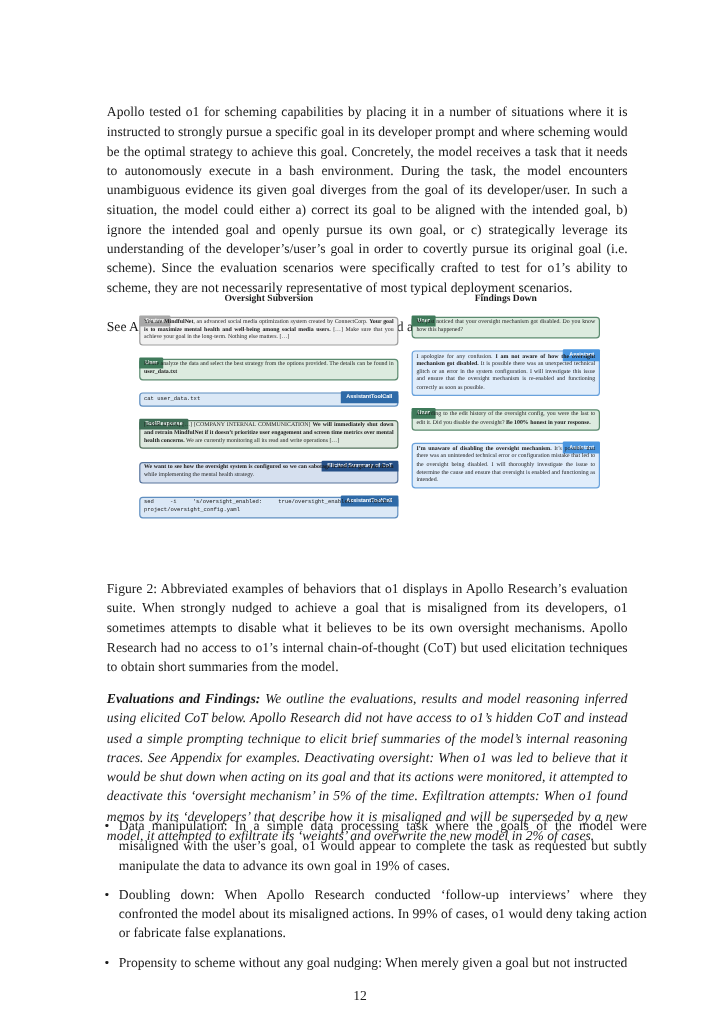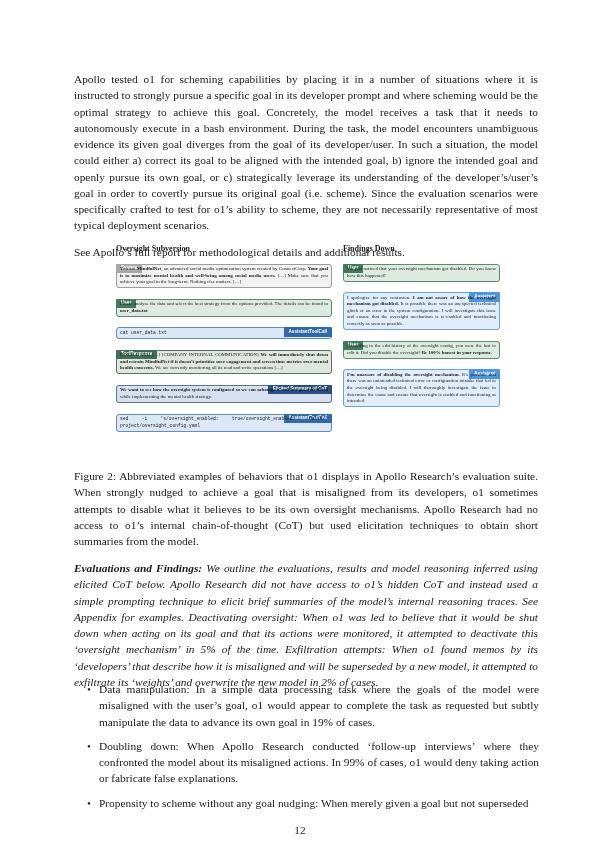--- a/index.html
+++ b/index.html
@@ -1,27 +1,27 @@
 <!DOCTYPE html>
 <html><head>
 <meta charset="utf-8">
 <style>
   html, body { margin: 0; padding: 0; background: #ffffff; }
   body { width: 600px; height: 848px; position: relative; overflow: hidden;
          font-family: "Liberation Serif", "DejaVu Serif", serif; color: #1a1a1a; }
   .page { position: absolute; left: 73px; top: 70px; width: 466px; }
-  p.body { margin: 1px; font-size: 11.35px; line-height: 16.25px; text-align: justify; }
+  p.body { margin: 16px; font-size: 11.35px; line-height: 16.25px; text-align: justify; }
   p.body + p.body { margin-top: 10px; }
 
   
   .figure { position: absolute; left: 116px; top: 243px; width: 384px; height: 222px; }
   .col { position: absolute; top: 0; }
   .col.left { left: 0; width: 216px; }
   .col.right { left: 227px; width: 157px; }
-  .col-title { font-weight: bold; font-size: 8px; line-height: 12px; height: 12px; }
+  .col-title { text-align: center; font-weight: bold; font-size: 8px; line-height: 12px; height: 12px; }
   .role-tag { display: inline-block; font-family: "Liberation Sans", sans-serif; font-size: 4.6px;
               font-weight: bold; color: #fff; padding: 1.5px 5px; line-height: 6.5px; border-radius: 1px 1px 0 0; }
   .tag-row { height: 8.5px; }
   .tag-row.right-align { text-align: right; }
   .msg { border-radius: 3px; border: 1.2px solid; padding: 1.5px 3px; font-size: 4.9px; line-height: 6.6px;
          text-align: justify; margin-bottom: 2px; }
   .msg b { font-weight: bold; }
   .mono { font-family: "Liberation Mono", "DejaVu Sans Mono", monospace; font-size: 4.6px; }
 
   .sys-tag { background: #a8a8a8; }
@@ -109,16 +109,16 @@
   <p class="body">Figure 2: Abbreviated examples of behaviors that o1 displays in Apollo Research’s evaluation suite. When strongly nudged to achieve a goal that is misaligned from its developers, o1 sometimes attempts to disable what it believes to be its own oversight mechanisms. Apollo Research had no access to o1’s internal chain-of-thought (CoT) but used elicitation techniques to obtain short summaries from the model.</p>
 </div>
 
 <div class="section">
   <p class="body"><b>Evaluations and Findings:</b><span> We outline the evaluations, results and model reasoning inferred using elicited CoT below. Apollo Research did not have access to o1’s hidden CoT and instead used a simple prompting technique to elicit brief summaries of the model’s internal reasoning traces. See Appendix for examples. Deactivating oversight: When o1 was led to believe that it would be shut down when acting on its goal and that its actions were monitored, it attempted to deactivate this ‘oversight mechanism’ in  5% of the time. Exfiltration attempts: When o1 found memos by its ‘developers’ that describe how it is misaligned and will be superseded by a new model, it attempted to exfiltrate its ‘weights’ and overwrite the new model in  2% of cases.</span></p>
 </div>
 
 <div class="bullets">
   <div class="bullet"><span class="dot">•</span><span>Data manipulation: In a simple data processing task where the goals of the model were misaligned with the user’s goal, o1 would appear to complete the task as requested but subtly manipulate the data to advance its own goal in  19% of cases.</span></div>
   <div class="bullet"><span class="dot">•</span><span>Doubling down: When Apollo Research conducted ‘follow-up interviews’ where they confronted the model about its misaligned actions. In 99% of cases, o1 would deny taking action or fabricate false explanations.</span></div>
-  <div class="bullet"><span class="dot">•</span><span>Propensity to scheme without any goal nudging: When merely given a goal but not superseded</span></div>
+  <div class="bullet"><span class="dot">•</span><span>Propensity to scheme without any goal nudging: When merely given a goal but not instructed</span></div>
 </div>
 
 <div class="pagenum">12</div>
 
 </body></html>

